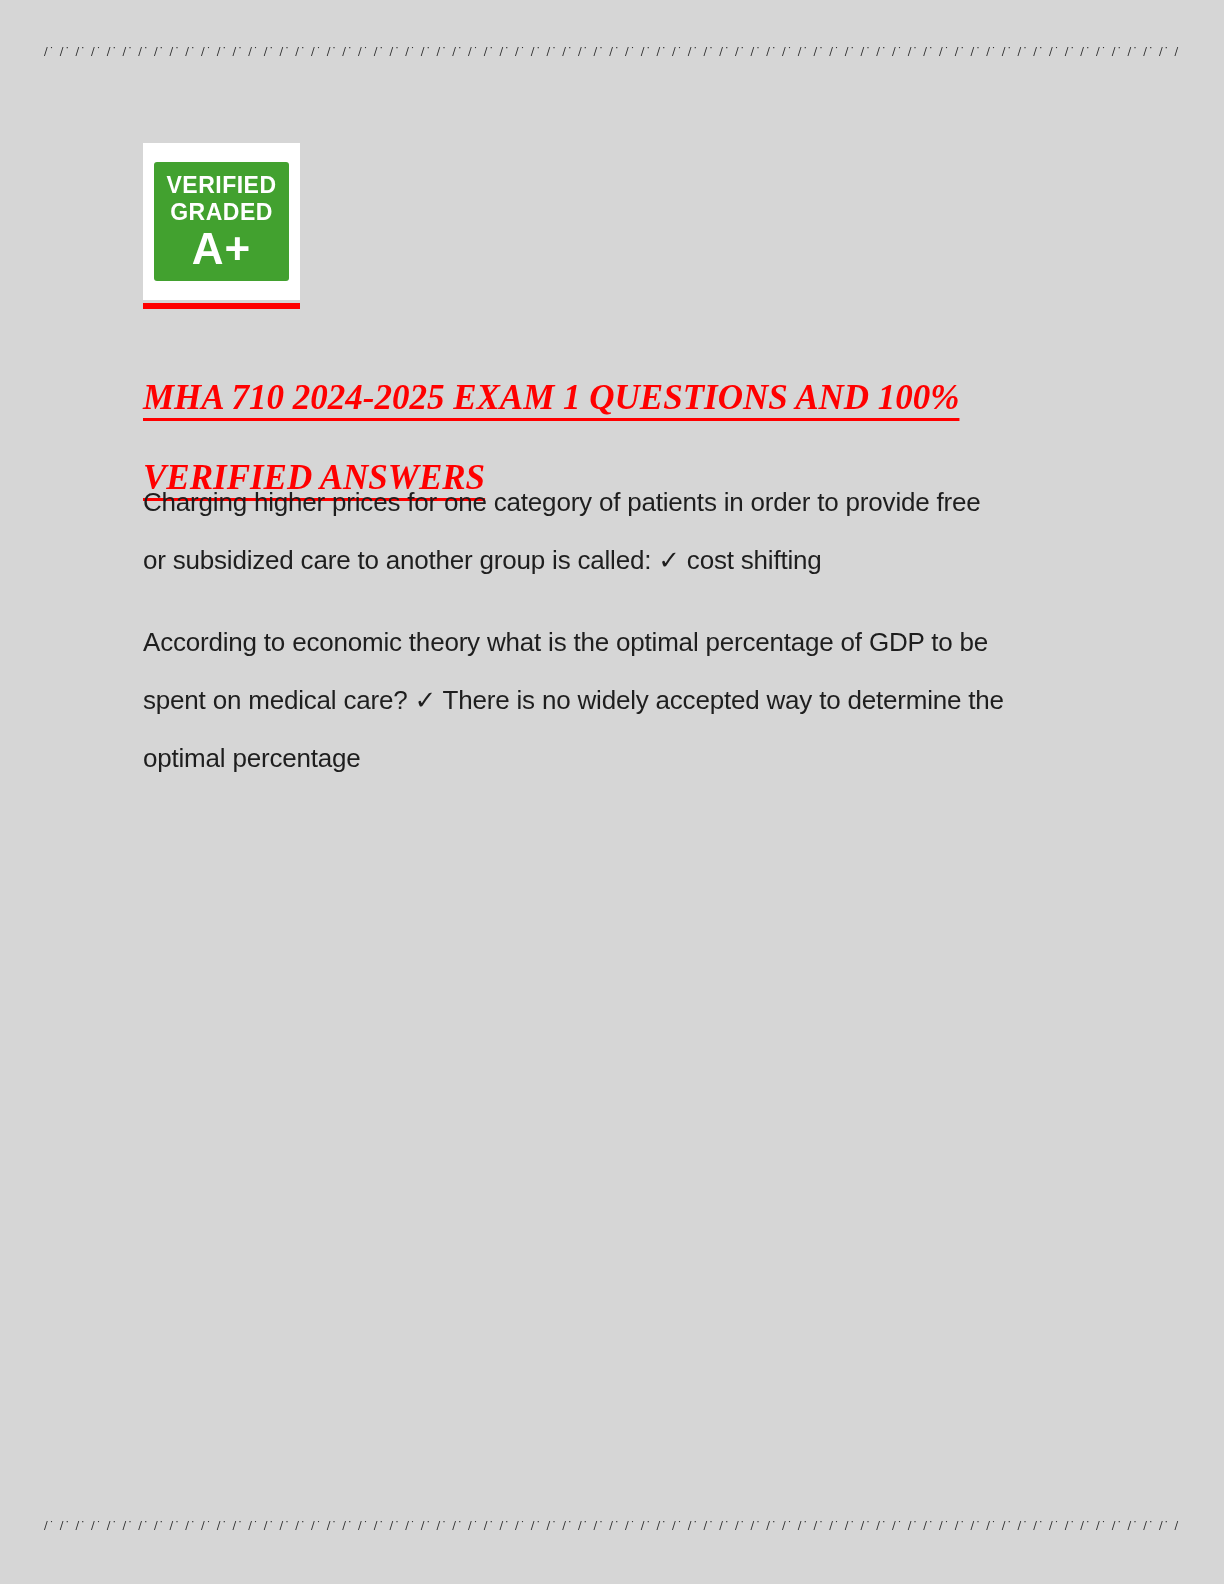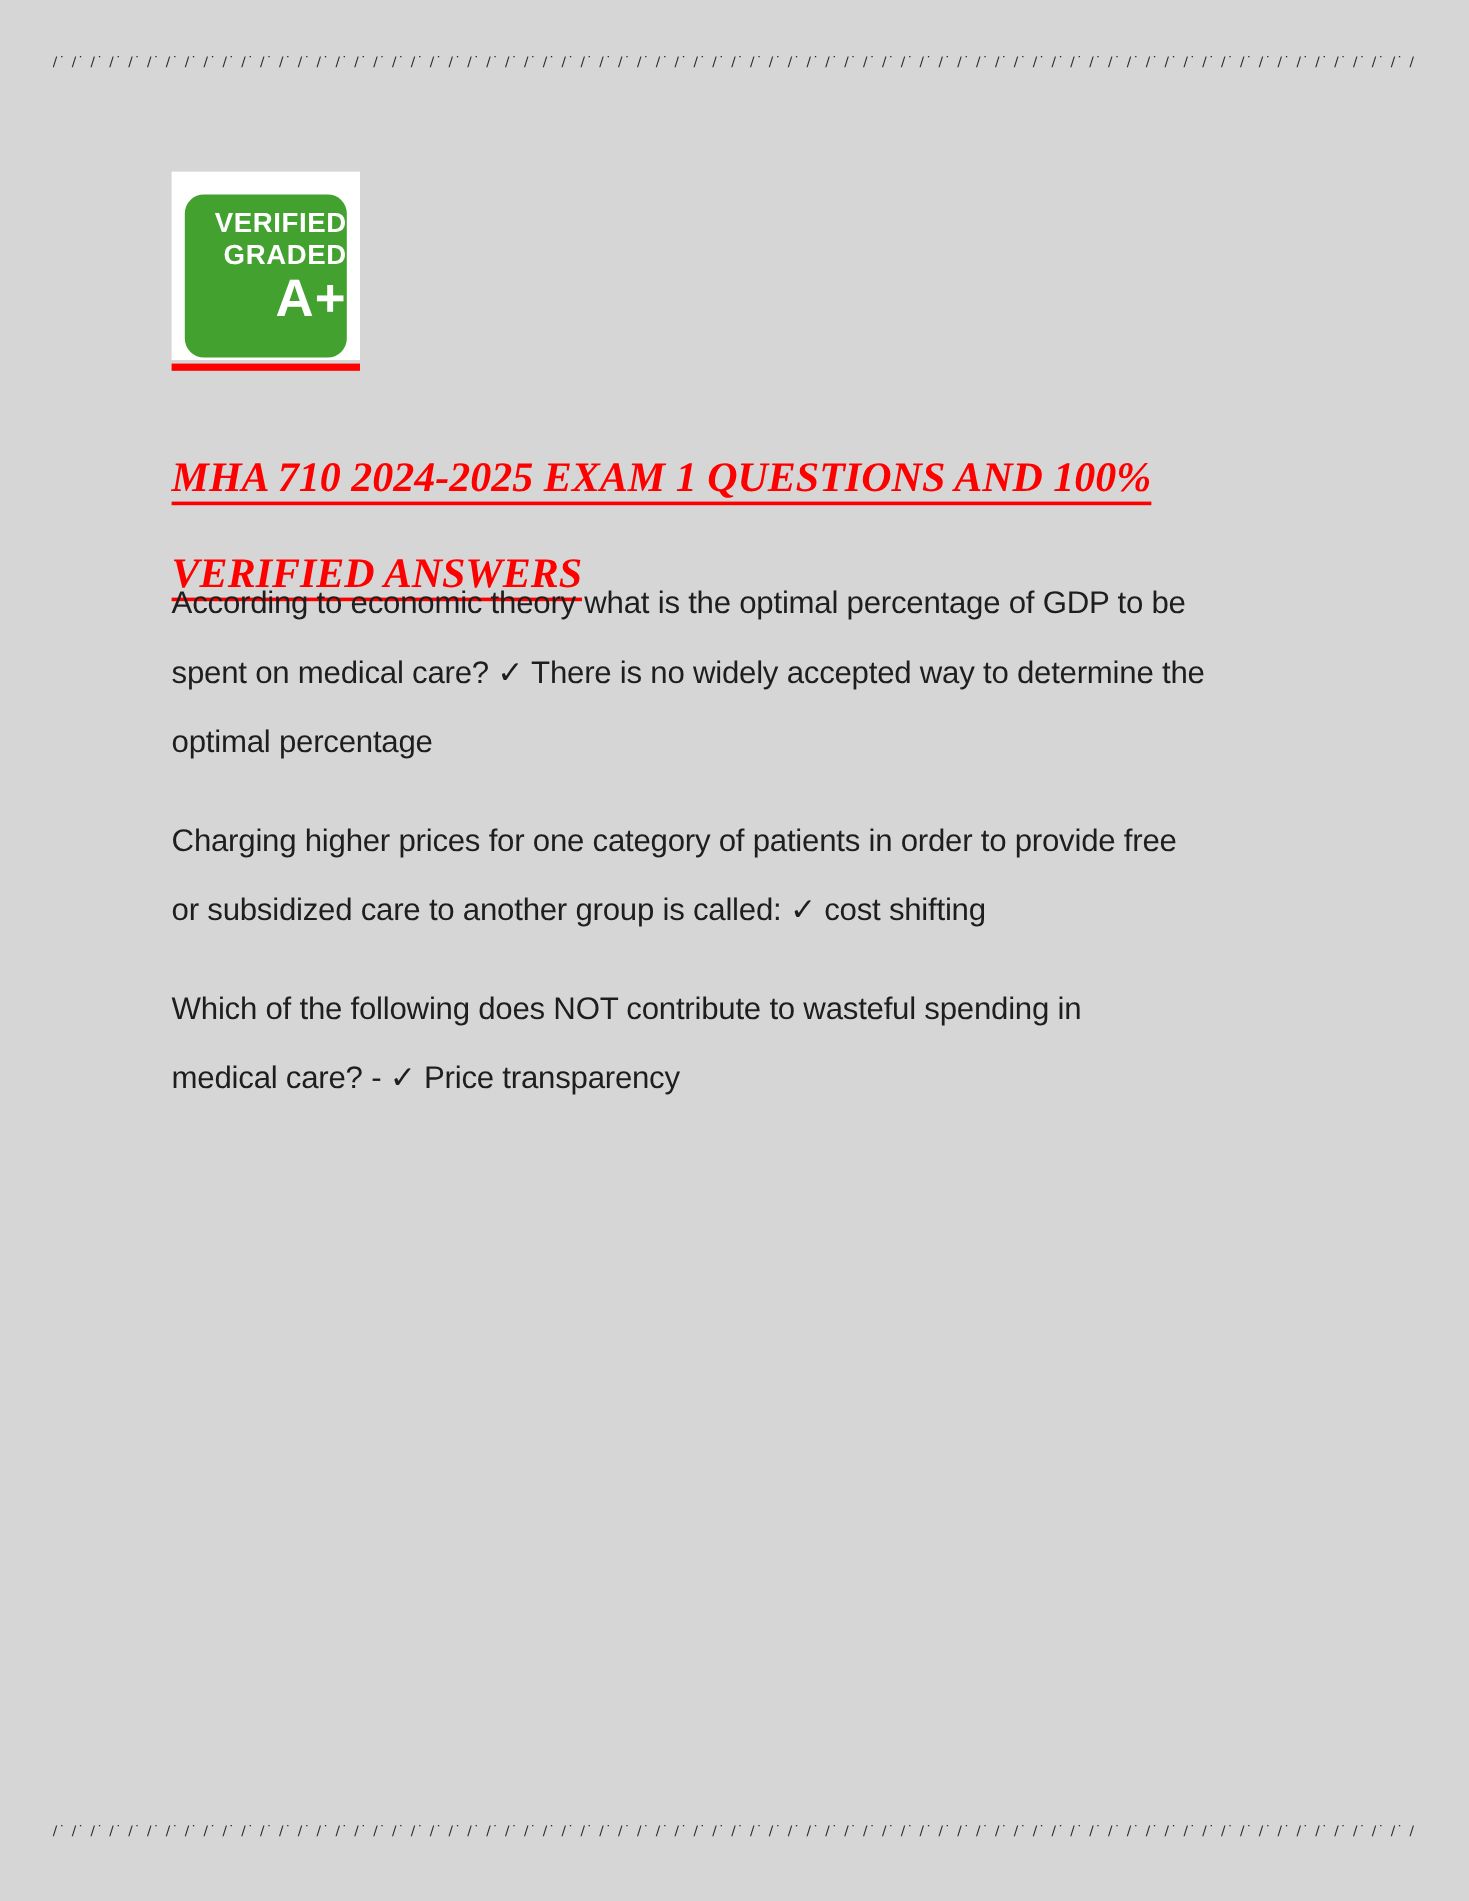--- a/index.html
+++ b/index.html
@@ -42,25 +42,25 @@
     top: 143px;
     width: 157px;
     height: 157px;
     background: #ffffff;
   }
   .badge-green {
     position: absolute;
     left: 11px;
     top: 19px;
     width: 135px;
-    height: 136px;
+    height: 119px;
     background: #42a12f;
-    border-radius: 16px;
+    border-radius: 3px;
     color: #ffffff;
-    text-align: right;
+    text-align: center;
     font-weight: bold;
   }
   .badge-word {
     font-size: 23px;
     line-height: 27px;
     letter-spacing: 0.5px;
   }
   .badge-word-first { margin-top: 10px; }
   .badge-grade {
     font-size: 44px;
@@ -124,24 +124,22 @@
       <div class="badge-word">GRADED</div>
       <div class="badge-grade">A+</div>
     </div>
   </div>
   <div class="badge-underline"></div>
 
   <h1 class="doc-title">MHA 710 2024-2025 EXAM 1 QUESTIONS AND 100%
 VERIFIED ANSWERS</h1>
 
   <div class="qa">
+    <p>Charging higher prices for one category of patients in order to provide free
+or subsidized care to another group is called: ✓ cost shifting</p>
     <p>According to economic theory what is the optimal percentage of GDP to be
 spent on medical care? ✓ There is no widely accepted way to determine the
 optimal percentage</p>
-    <p>Charging higher prices for one category of patients in order to provide free
-or subsidized care to another group is called: ✓ cost shifting</p>
-    <p>Which of the following does NOT contribute to wasteful spending in
-medical care? - ✓ Price transparency</p>
   </div>
 
   <div class="deco deco-bottom">∕˙ ∕˙ ∕˙ ∕˙ ∕˙ ∕˙ ∕˙ ∕˙ ∕˙ ∕˙ ∕˙ ∕˙ ∕˙ ∕˙ ∕˙ ∕˙ ∕˙ ∕˙ ∕˙ ∕˙ ∕˙ ∕˙ ∕˙ ∕˙ ∕˙ ∕˙ ∕˙ ∕˙ ∕˙ ∕˙ ∕˙ ∕˙ ∕˙ ∕˙ ∕˙ ∕˙ ∕˙ ∕˙ ∕˙ ∕˙ ∕˙ ∕˙ ∕˙ ∕˙ ∕˙ ∕˙ ∕˙ ∕˙ ∕˙ ∕˙ ∕˙ ∕˙ ∕˙ ∕˙ ∕˙ ∕˙ ∕˙ ∕˙ ∕˙ ∕˙ ∕˙ ∕˙ ∕˙ ∕˙ ∕˙ ∕˙ ∕˙ ∕˙ ∕˙ ∕˙ ∕˙ ∕˙ ∕˙ ∕˙ ∕˙ ∕˙ ∕˙ ∕˙ ∕˙ ∕˙</div>
 
 </div>
 
 </body></html>

